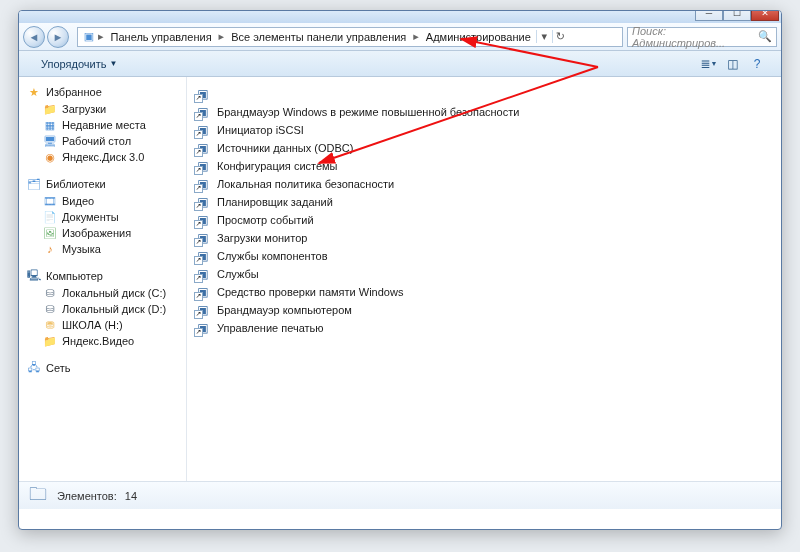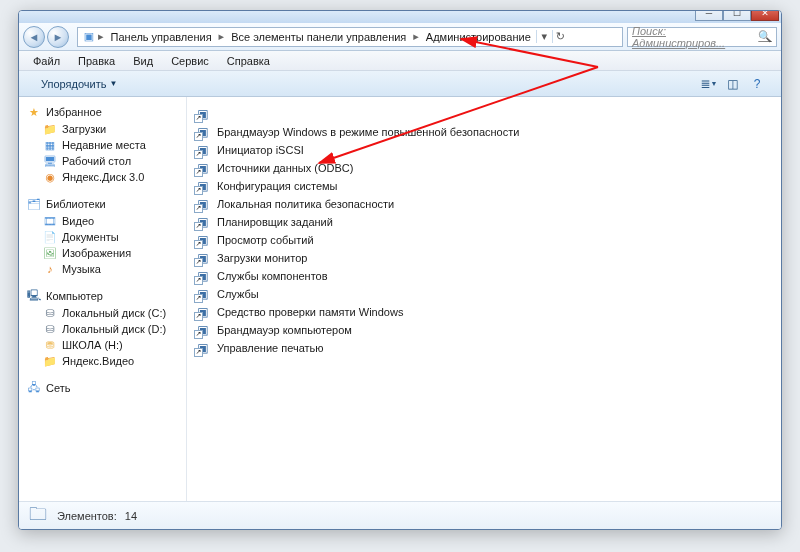--- a/index.html
+++ b/index.html
@@ -12,21 +12,21 @@
   .winbtn { width: 28px; height: 16px; margin-left: 0; border: 1px solid #7a97b8; border-top: none; background: linear-gradient(#f3f7fb,#dbe7f4); display:flex;align-items:center;justify-content:center; font-size:9px; color:#333; }
   .winbtn.close { background: linear-gradient(#e67a6c,#c13a2a); color:#fff; border-color:#90322a; }
 
   .addrbar { height: 28px; background: linear-gradient(#f7fbff,#e7f1fb); border-bottom: 1px solid #b7c9dc; display:flex; align-items:center; padding: 2px 4px; gap:4px; }
   .navcircles { display:flex; gap:2px; margin-right:4px; }
   .navc { width:22px; height:22px; border-radius:50%; background: radial-gradient(circle at 30% 30%, #fff,#cfe0f2 60%,#9dbedd); border:1px solid #7fa4c9; display:flex;align-items:center;justify-content:center; color:#5b7fa6; font-size:11px;}
   .breadcrumb { flex:1; height:20px; background:#fff; border:1px solid #a0b7d0; display:flex; align-items:center; padding:0 4px; gap:0; color:#1a1a1a; }
   .bc-seg { padding: 0 5px; cursor:default; }
   .bc-sep { color:#666; padding:0 2px; }
   .bc-drop { width:16px; text-align:center; color:#555; border-left:1px solid #cadbec;}
-  .searchbox { width:150px; height:20px; background:#fff; border:1px solid #a0b7d0; display:flex; align-items:center; padding:0 4px; color:#888; font-style:italic;text-decoration:underline; }
+  .searchbox { width:150px; height:20px; background:#fff; border:1px solid #a0b7d0; display:flex; align-items:center; padding:0 4px; color:#888; font-style:italic; }
   .searchbox .mag { margin-left:auto; color:#5b7fa6; font-style:normal;}
 
   .menubar { height:20px; background:linear-gradient(#f6f9fc,#e9eef5); border-bottom:1px solid #cfd9e5; display:flex; align-items:center; padding:0 6px; gap:2px; color:#222;}
   .menuitem { padding:2px 8px; }
 
   .toolbar { height:26px; background:linear-gradient(#eaf3fb,#d6e7f6); border-bottom:1px solid #b7c9dc; display:flex; align-items:center; padding:0 14px; color:#13395e; gap:6px; }
   .tbtn { padding:3px 8px; display:flex; align-items:center; gap:3px; }
   .tbtn .dd { font-size:8px; }
   .tright { margin-left:auto; display:flex; gap:4px; align-items:center; }
   .tico { width:20px; height:18px; border:1px solid transparent; display:flex;align-items:center;justify-content:center; color:#2c5a87; font-size:12px;}
@@ -79,27 +79,20 @@
       <span class="bc-seg">Администрирование</span>
       <span class="bc-drop">▾</span>
       <span class="bc-drop">↻</span>
     </div>
     <div class="searchbox">
       <span>Поиск: Администриров...</span>
       <span class="mag">🔍</span>
     </div>
   </div>
 
-  <div class="menubar">
-    <div class="menuitem">Файл</div>
-    <div class="menuitem">Правка</div>
-    <div class="menuitem">Вид</div>
-    <div class="menuitem">Сервис</div>
-    <div class="menuitem">Справка</div>
-  </div>
 
   <div class="toolbar">
     <div class="tbtn">
       <span>Упорядочить</span>
       <span class="dd">▼</span>
     </div>
     <div class="tright">
       <div class="tico">≣ <span style="font-size:7px">▼</span></div>
       <div class="tico">◫</div>
       <div class="tico" style="color:#2a6db8">?</div>

